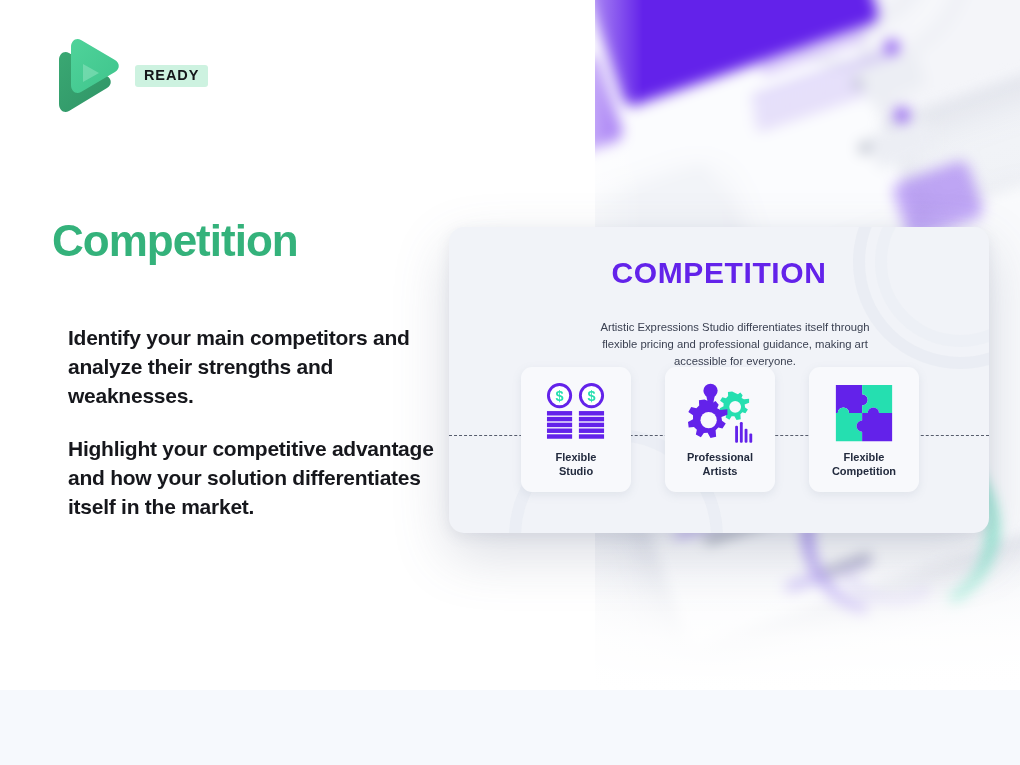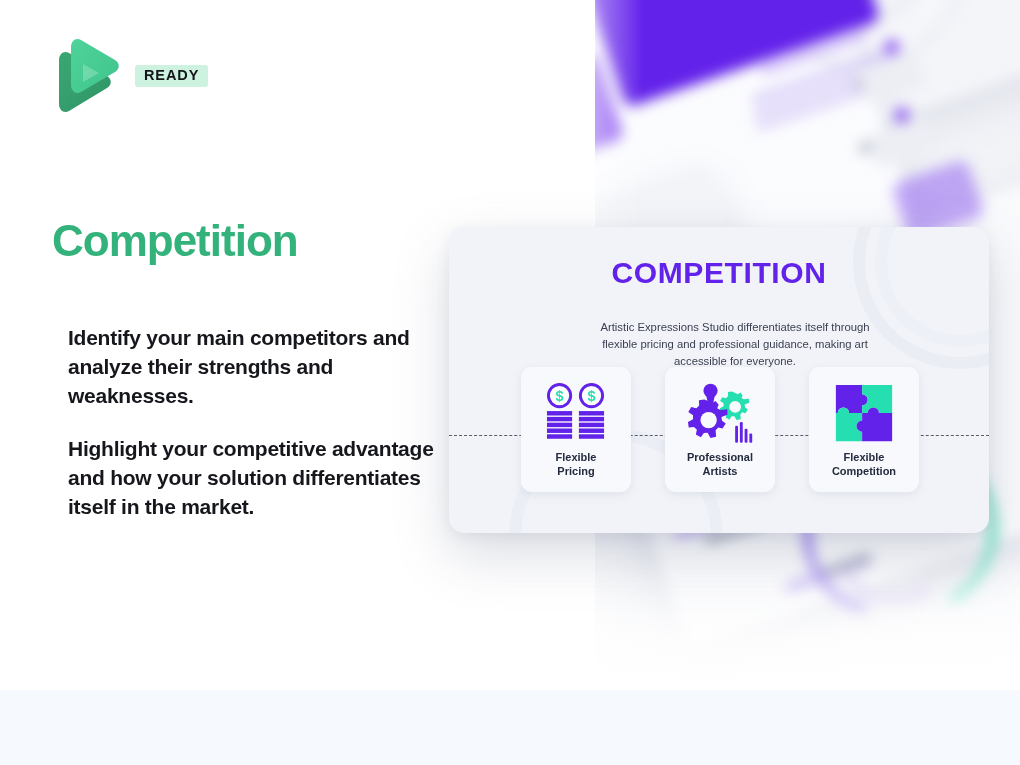--- a/index.html
+++ b/index.html
@@ -271,21 +271,21 @@
               <rect x="37" y="29" width="26" height="4.6"></rect>
               <rect x="37" y="35" width="26" height="4.6"></rect>
               <rect x="37" y="41" width="26" height="4.6"></rect>
               <rect x="37" y="47" width="26" height="4.6"></rect>
               <rect x="37" y="53" width="26" height="4.6"></rect>
             </g>
           </svg>
         </div>
         <div class="tile-label">
           <div>Flexible</div>
-          <div>Pricing</div>
+          <div>Studio</div>
         </div>
       </div>
 
       <div class="tile">
         <div class="tile-icon">
           <svg viewBox="0 0 76 66" width="72" height="63" aria-hidden="true">
 
             <circle cx="28" cy="9" r="7.5" fill="#6322ea"></circle>
             <path d="M23.5 14 L32.5 14 L30.5 24 L25.5 24 Z" fill="#6322ea"></path>
             <rect x="25.5" y="23" width="5" height="3" rx="1.2" fill="#6322ea"></rect>

